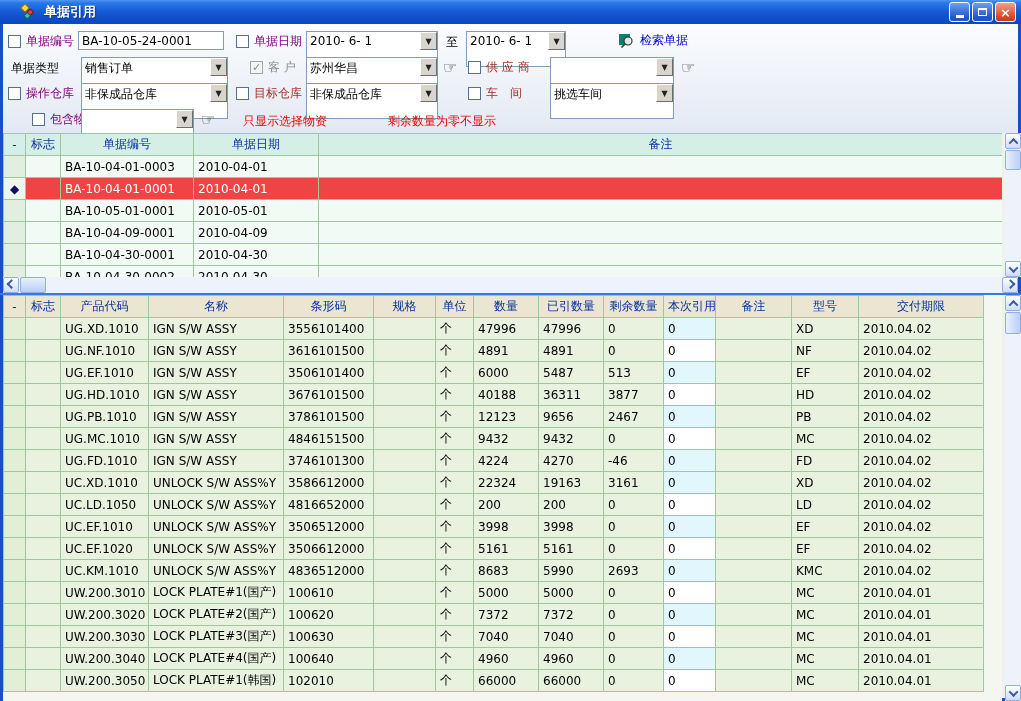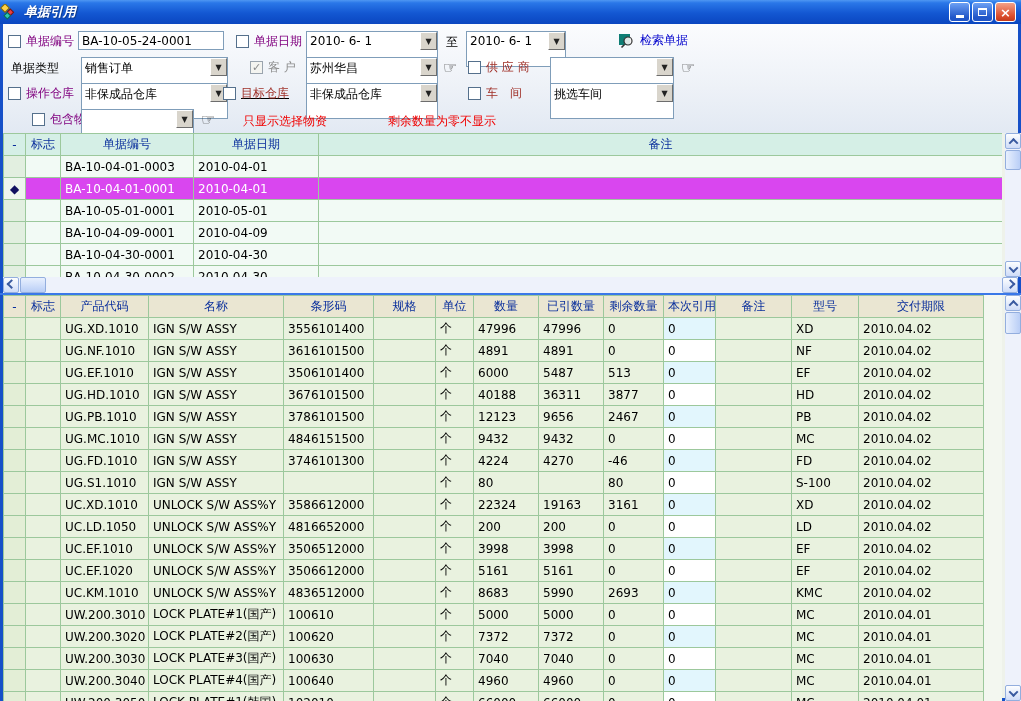--- a/index.html
+++ b/index.html
@@ -2,21 +2,21 @@
 <html><head>
 <meta charset="utf-8">
 <style>
   html,body{margin:0;padding:0;width:1021px;height:701px;overflow:hidden;
     font-family:"DejaVu Sans","Liberation Sans",sans-serif;font-size:12px;}
   .window{position:absolute;inset:0;border-left:3px solid #1650c8;border-right:3px solid #1650c8;
     border-bottom:3px solid #1650c8;box-sizing:border-box;background:#eef2ea;}
   
   .titlebar{position:absolute;left:-3px;right:-3px;top:0;height:24px;
     background:linear-gradient(180deg,#4f97f2 0%,#2a77e8 12%,#1357d2 55%,#0a46c0 100%);
-    display:flex;align-items:center;padding:0 0;box-sizing:border-box;font-style:italic;}
+    display:flex;align-items:center;padding:0 20px;box-sizing:border-box;}
   .title-text{color:#fff;font-weight:bold;font-size:13px;margin-left:6px;
     text-shadow:1px 1px 1px #103a8a;white-space:pre;}
   .tb-btns{position:absolute;right:5px;top:2px;display:flex;gap:2px;}
   .tb-btn{width:21px;height:20px;border:1px solid #fff;border-radius:3px;box-sizing:border-box;
     background:linear-gradient(180deg,#6ca0f4,#2156c8 80%);display:flex;align-items:center;justify-content:center;}
   .tb-btn.close{background:linear-gradient(180deg,#f2a188,#dd4f2e 70%,#c43a1a);}
   .glyph-min{width:8px;height:3px;background:#fff;margin-top:9px;}
   .glyph-max{width:9px;height:8px;border:1px solid #fff;border-top:2px solid #fff;box-sizing:border-box;}
   .glyph-close{color:#fff;font-weight:bold;font-size:13px;line-height:1;}
   
@@ -42,21 +42,21 @@
   .searchbtn .lbl{color:#0000cc;}
   
   table{border-collapse:collapse;table-layout:fixed;}
   th,td{border:1px solid #9cc89c;height:21px;font-size:12px;font-weight:normal;
     padding:0 4px;overflow:hidden;white-space:nowrap;text-align:left;box-sizing:content-box;}
   th{text-align:center;color:#0a2f9c;}
   .upper-wrap{position:absolute;left:0;top:133px;width:999px;height:144px;overflow:hidden;background:#f5fcf8;}
   .upper-wrap th{background:#d5efe6;}
   .upper-wrap td{background:#f2faf5;}
   .upper-wrap td.mk{background:#e2efe0;color:#1a1a66;text-align:center;padding:0;}
-  .upper-wrap tr.sel td{background:#d946ef;color:#fff;}
+  .upper-wrap tr.sel td{background:#ef4444;color:#fff;}
   .upper-wrap tr.sel td.mk{background:#eef6ee;color:#101060;}
   .lower-wrap{position:absolute;left:0;top:295px;width:999px;height:406px;overflow:hidden;background:#f3f7f0;}
   .lower-wrap th{background:#eae6d2;}
   .lower-wrap td{background:#e9f2df;}
   .lower-wrap td.mk{background:#e3eed6;padding:0;}
   .lower-wrap td.cur{background:#ffffff;}
   .lower-wrap td.cur.cyan{background:#e2f6fd;}
   
   .divider{position:absolute;left:-3px;right:-3px;top:293px;height:2px;background:#3a78e8;}
   .sb-track{background:#eef2fb;position:absolute;}
@@ -153,21 +153,21 @@
     <span class="hand" style="position:absolute;left:678px;top:36px;">☞</span>
 
     <div class="fitem" style="left:5px;top:59px;">
       <span class="cb"></span>
       <span class="flabel purple">操作仓库</span>
     </div>
     <div class="combo" style="position:absolute;left:78px;top:59px;width:147px;">
       <span class="val">非保成品仓库</span>
       <span class="drop">▼</span>
     </div>
-    <div class="fitem" style="left:220px;top:59px;text-decoration:underline;">
+    <div class="fitem" style="left:233px;top:59px;">
       <span class="cb"></span>
       <span class="flabel maroon">目标仓库</span>
     </div>
     <div class="combo" style="position:absolute;left:303px;top:59px;width:132px;">
       <span class="val">非保成品仓库</span>
       <span class="drop">▼</span>
     </div>
     <div class="fitem" style="left:465px;top:59px;">
       <span class="cb"></span>
       <span class="flabel maroon">车　间</span>
@@ -422,36 +422,20 @@
             <td>4270</td>
             <td>-46</td>
             <td class="cur cyan">0</td>
             <td></td>
             <td>FD</td>
             <td>2010.04.02</td>
           </tr>
           <tr>
             <td class="mk"></td>
             <td></td>
-            <td>UG.S1.1010</td>
-            <td>IGN S/W ASSY</td>
-            <td></td>
-            <td></td>
-            <td>个</td>
-            <td>80</td>
-            <td></td>
-            <td>80</td>
-            <td class="cur">0</td>
-            <td></td>
-            <td>S-100</td>
-            <td>2010.04.02</td>
-          </tr>
-          <tr>
-            <td class="mk"></td>
-            <td></td>
             <td>UC.XD.1010</td>
             <td>UNLOCK S/W ASS%Y</td>
             <td>3586612000</td>
             <td></td>
             <td>个</td>
             <td>22324</td>
             <td>19163</td>
             <td>3161</td>
             <td class="cur cyan">0</td>
             <td></td>

